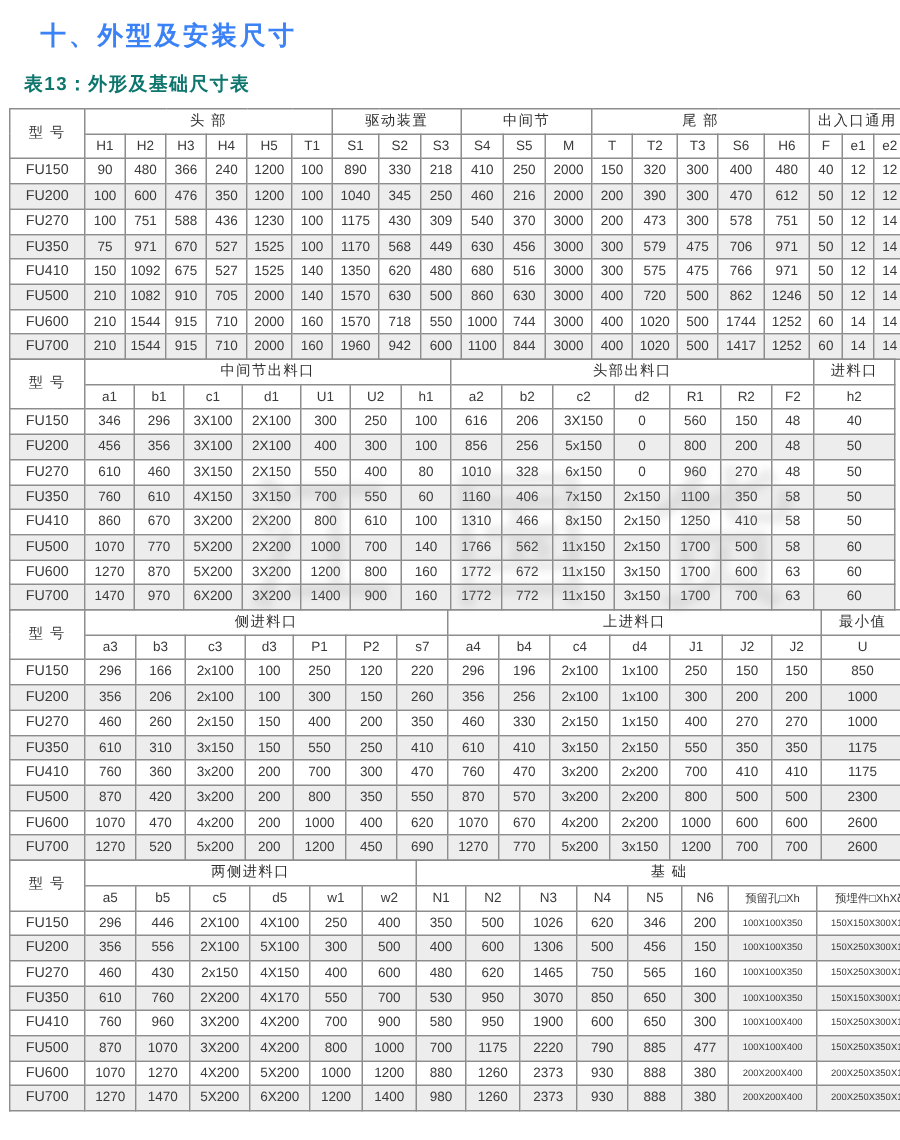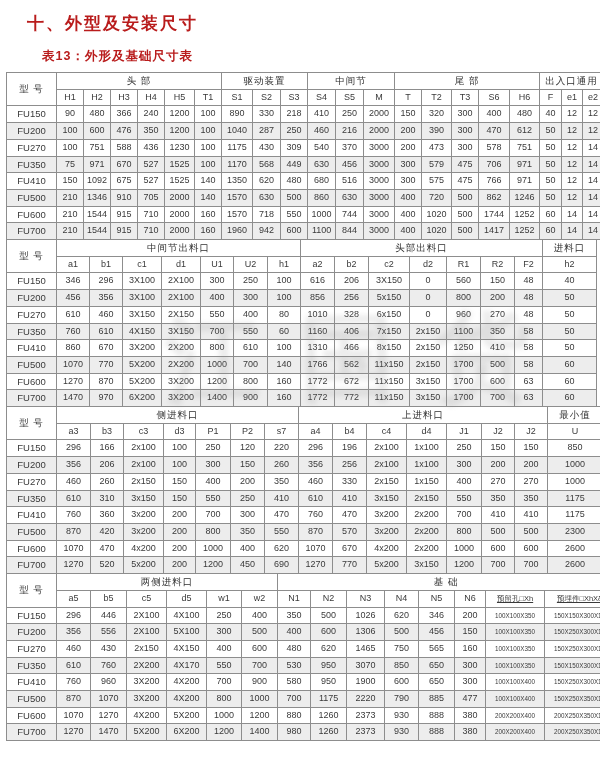--- a/index.html
+++ b/index.html
@@ -1,31 +1,31 @@
 <!DOCTYPE html>
 <html><head>
 <meta charset="utf-8">
 <style>
   html,body{margin:0;padding:0;background:#ffffff;}
   body{width:600px;height:760px;font-family:"Liberation Sans","DejaVu Sans",sans-serif;color:#333;}
   .page{position:relative;width:600px;height:760px;overflow:hidden;background:#fff;}
-  .doc-title{font-size:17px;font-weight:bold;color:#b91c1c;margin:12px 0 0 27px;letter-spacing:2px;}
-  .table-caption{font-size:12.5px;font-weight:bold;color:#b91c1c;margin:13px 0 7px 42px;letter-spacing:1px;}
+  .doc-title{font-size:17px;font-weight:bold;color:#3b82f6;margin:12px 0 0 27px;letter-spacing:2px;}
+  .table-caption{font-size:12.5px;font-weight:bold;color:#0f766e;margin:13px 0 7px 16px;letter-spacing:1px;}
   table.dims{border-collapse:collapse;table-layout:fixed;width:588px;margin:0 0 0 6px;}
   table.dims + table.dims{margin-top:-1px;}
   .dims th,.dims td{
     border:1px solid #8d8d8d;
     text-align:center;vertical-align:middle;
     font-size:9px;font-weight:normal;color:#3a3a3a;
     height:15.7px;line-height:15.7px;
     padding:0;overflow:hidden;white-space:nowrap;
   }
   .dims th.grp{font-size:9.5px;color:#2f2f2f;letter-spacing:1px;}
   .dims th.colh{font-size:9px;}
-  .dims th.colh.small{font-size:7.5px;letter-spacing:0;text-decoration:underline;}
+  .dims th.colh.small{font-size:7.5px;letter-spacing:0;}
   .dims th.model-h{font-size:9.5px;letter-spacing:1px;}
   .dims td.model{font-size:9.5px;}
   .dims td.tiny{font-size:6.3px;letter-spacing:0;}
   .dims tbody tr:nth-child(even){background:#ededed;}
   .dims thead tr{background:#ffffff;}
   .watermark{
     position:absolute;left:165px;top:295px;width:435px;height:130px;
     font-size:95px;color:#8f8f8f;opacity:0.16;filter:blur(2.5px);
     letter-spacing:40px;white-space:nowrap;pointer-events:none;
     font-weight:bold;transform:rotate(-1deg);
@@ -120,21 +120,21 @@
         </tr>
         <tr>
           <td class="model">FU200</td>
           <td>100</td>
           <td>600</td>
           <td>476</td>
           <td>350</td>
           <td>1200</td>
           <td>100</td>
           <td>1040</td>
-          <td>287</td>
+          <td>345</td>
           <td>250</td>
           <td>460</td>
           <td>216</td>
           <td>2000</td>
           <td>200</td>
           <td>390</td>
           <td>300</td>
           <td>470</td>
           <td>612</td>
           <td>50</td>
@@ -206,21 +206,21 @@
           <td>475</td>
           <td>766</td>
           <td>971</td>
           <td>50</td>
           <td>12</td>
           <td>14</td>
         </tr>
         <tr>
           <td class="model">FU500</td>
           <td>210</td>
-          <td>1346</td>
+          <td>1082</td>
           <td>910</td>
           <td>705</td>
           <td>2000</td>
           <td>140</td>
           <td>1570</td>
           <td>630</td>
           <td>500</td>
           <td>860</td>
           <td>630</td>
           <td>3000</td>

